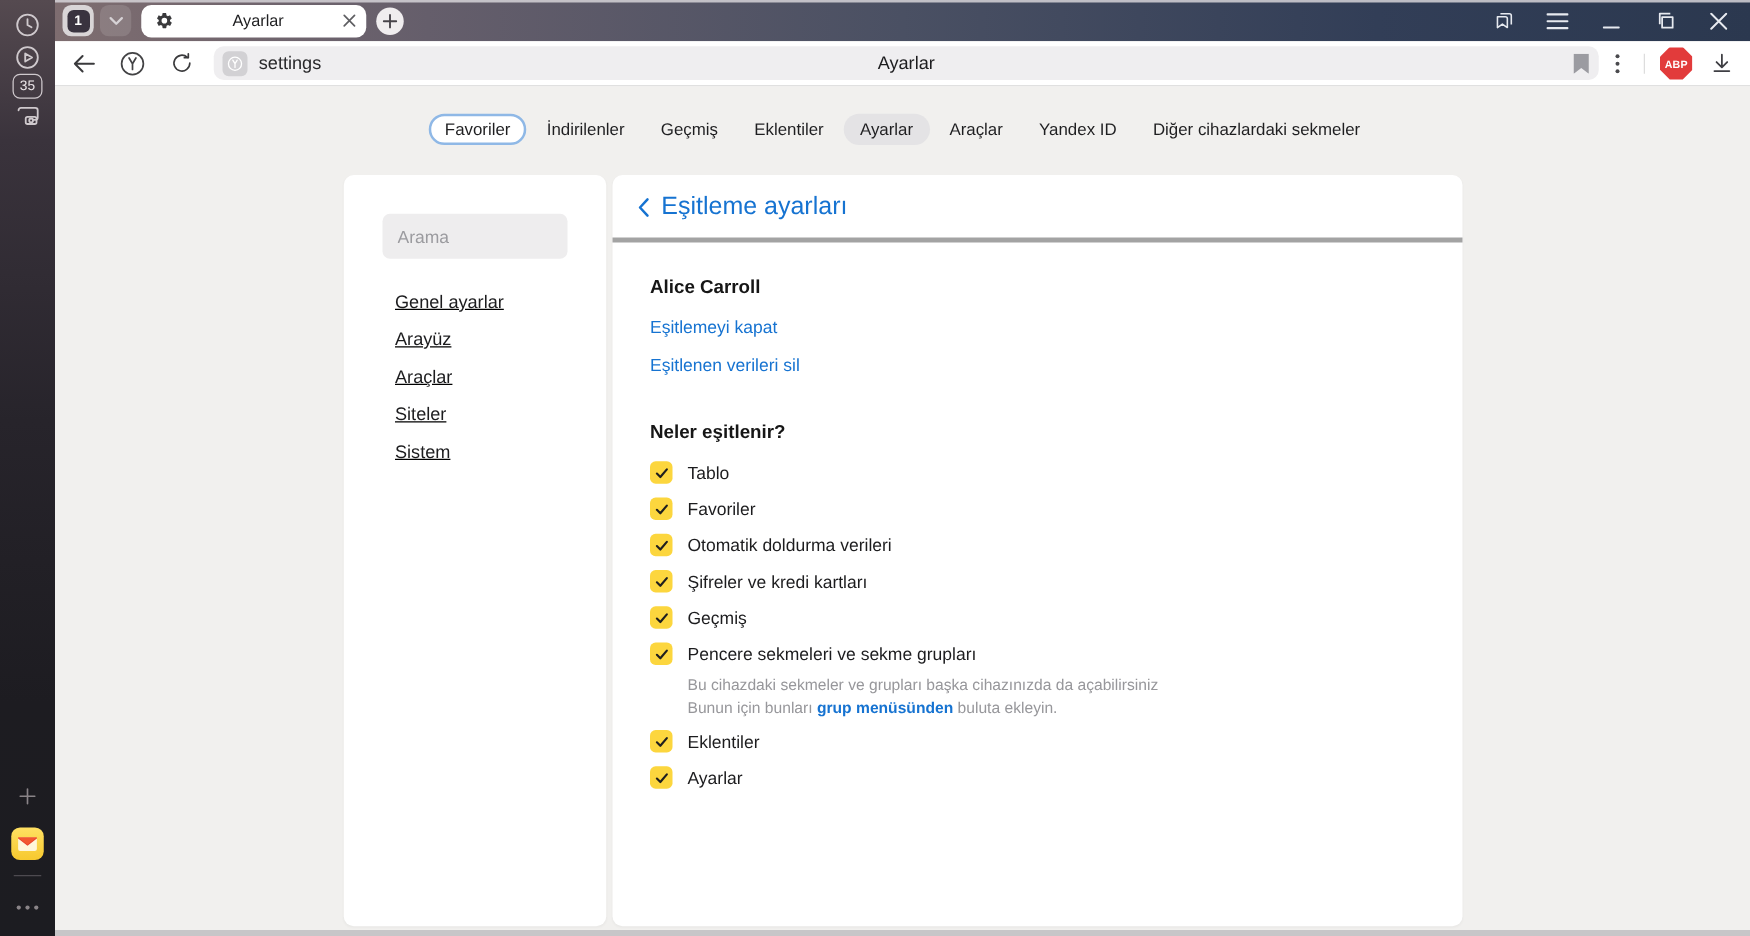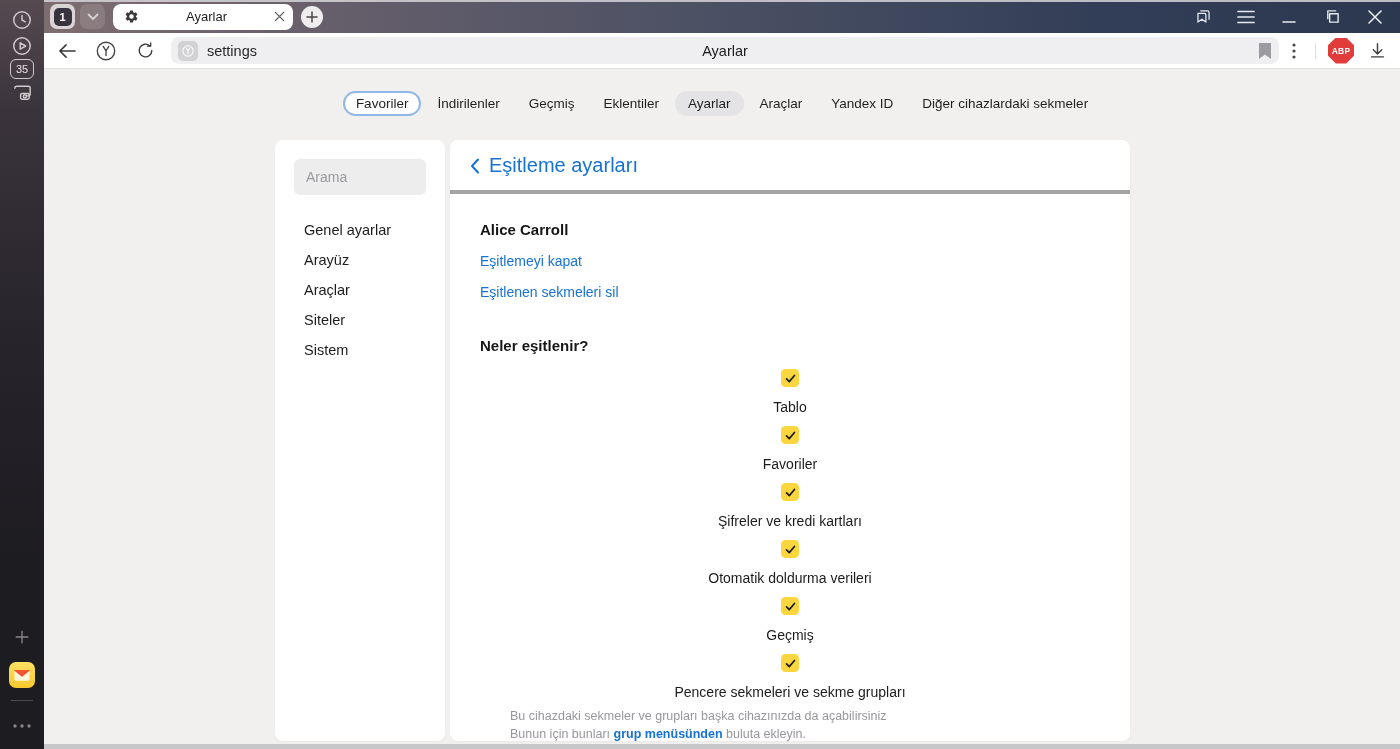--- a/index.html
+++ b/index.html
@@ -99,21 +99,21 @@
     border:none; background:transparent; font-family:inherit; font-size:13.5px; color:#1f1f21;
     padding:5px 13px; border-radius:15px; cursor:pointer; white-space:nowrap;
   }
   .nav-pill.outlined{ border:2px solid #8fb8e6; padding:3px 11px; background:#fff; }
   .nav-pill.active{ background:#e4e3e5; }
 
   .cards{ display:flex; gap:5px; margin:24px 0 0 231px; }
   .card{ background:#fff; border-radius:8px; height:601px; box-shadow:0 1px 2px rgba(0,0,0,.03); }
 
   
-  .sidebar-card{ width:170px; padding:19px; }
+  .sidebar-card{ width:210px; padding:31px;text-decoration:underline; }
   .search-input{
     width:100%; height:36px; background:#eeedee; border:none; border-radius:6px;
     padding:0 12px; font-family:inherit; font-size:14px; color:#333; outline:none;
   }
   .search-input::placeholder{ color:#9b9b9f; }
   .settings-menu{ list-style:none; margin-top:20px; }
   .settings-menu li{ font-size:14.5px; color:#1c1c1e; padding:7px 10px; cursor:pointer; border-radius:6px; }
 
   
   .main-card{ width:680px; display:flex; flex-direction:column; }
@@ -121,21 +121,21 @@
     display:flex; align-items:center; gap:9px; padding:14px 20px 13px 20px;
     border-bottom:4px solid #a3a3a3;
   }
   .panel-title{ color:var(--accent-blue); font-size:20px; font-weight:500; }
   .back-chevron{ cursor:pointer; display:flex; align-items:center; }
   .panel-body{ padding:27px 30px 0 30px; }
   .account-name{ font-size:15px; font-weight:bold; color:#161616; }
   .sync-link{ display:block; margin-top:15px; font-size:14px; color:var(--accent-blue); text-decoration:none; cursor:pointer; }
   .section-title{ margin-top:37px; font-size:15px; font-weight:bold; color:#161616; }
   .sync-list{ margin-top:15px; }
-  .sync-row{ display:flex; align-items:center; gap:12px; margin-bottom:11px; min-height:18px;flex-direction:column; }
+  .sync-row{ display:flex; align-items:center; gap:12px; margin-bottom:11px; min-height:18px; }
   .checkbox{
     width:18px; height:18px; border-radius:4.5px; background:var(--checkbox-yellow);
     display:flex; align-items:center; justify-content:center; cursor:pointer; flex:none;
   }
   .sync-label{ font-size:14px; color:#1c1c1e; }
   .sync-desc{ margin:-4px 0 9px 30px; font-size:12.5px; line-height:18px; color:#97979b; }
   .sync-desc a{ color:var(--accent-blue); text-decoration:none; cursor:pointer;font-weight:bold; }
 
   .bottom-strip{ position:absolute; left:44px; right:0; bottom:0; height:5px; background:#c7c6c8; }
 </style>
@@ -325,21 +325,21 @@
         <span class="back-chevron">
           <svg width="10" height="16" viewBox="0 0 10 16" fill="none" stroke="#1673d1" stroke-width="2" stroke-linecap="round" stroke-linejoin="round">
             <path d="M8 1.5L2 8l6 6.5"></path>
           </svg>
         </span>
         <h1 class="panel-title">Eşitleme ayarları</h1>
       </div>
       <div class="panel-body">
         <div class="account-name">Alice Carroll</div>
         <a class="sync-link">Eşitlemeyi kapat</a>
-        <a class="sync-link">Eşitlenen sekmeleri sil</a>
+        <a class="sync-link">Eşitlenen verileri sil</a>
         <div class="section-title">Neler eşitlenir?</div>
         <div class="sync-list">
             <div class="sync-row">
               <span class="checkbox">
                 <svg width="13" height="13" viewBox="0 0 18 18" fill="none" stroke="#1f1f1f" stroke-width="2.4" stroke-linecap="round" stroke-linejoin="round">
                   <path d="M3.5 9.5l3.8 3.8L14.5 4.8"></path>
                 </svg>
               </span>
               <span class="sync-label">Tablo</span>
             </div>
@@ -350,29 +350,29 @@
                 </svg>
               </span>
               <span class="sync-label">Favoriler</span>
             </div>
             <div class="sync-row">
               <span class="checkbox">
                 <svg width="13" height="13" viewBox="0 0 18 18" fill="none" stroke="#1f1f1f" stroke-width="2.4" stroke-linecap="round" stroke-linejoin="round">
                   <path d="M3.5 9.5l3.8 3.8L14.5 4.8"></path>
                 </svg>
               </span>
+              <span class="sync-label">Otomatik doldurma verileri</span>
+            </div>
+            <div class="sync-row">
+              <span class="checkbox">
+                <svg width="13" height="13" viewBox="0 0 18 18" fill="none" stroke="#1f1f1f" stroke-width="2.4" stroke-linecap="round" stroke-linejoin="round">
+                  <path d="M3.5 9.5l3.8 3.8L14.5 4.8"></path>
+                </svg>
+              </span>
               <span class="sync-label">Şifreler ve kredi kartları</span>
-            </div>
-            <div class="sync-row">
-              <span class="checkbox">
-                <svg width="13" height="13" viewBox="0 0 18 18" fill="none" stroke="#1f1f1f" stroke-width="2.4" stroke-linecap="round" stroke-linejoin="round">
-                  <path d="M3.5 9.5l3.8 3.8L14.5 4.8"></path>
-                </svg>
-              </span>
-              <span class="sync-label">Otomatik doldurma verileri</span>
             </div>
             <div class="sync-row">
               <span class="checkbox">
                 <svg width="13" height="13" viewBox="0 0 18 18" fill="none" stroke="#1f1f1f" stroke-width="2.4" stroke-linecap="round" stroke-linejoin="round">
                   <path d="M3.5 9.5l3.8 3.8L14.5 4.8"></path>
                 </svg>
               </span>
               <span class="sync-label">Geçmiş</span>
             </div>
             <div class="sync-row">

